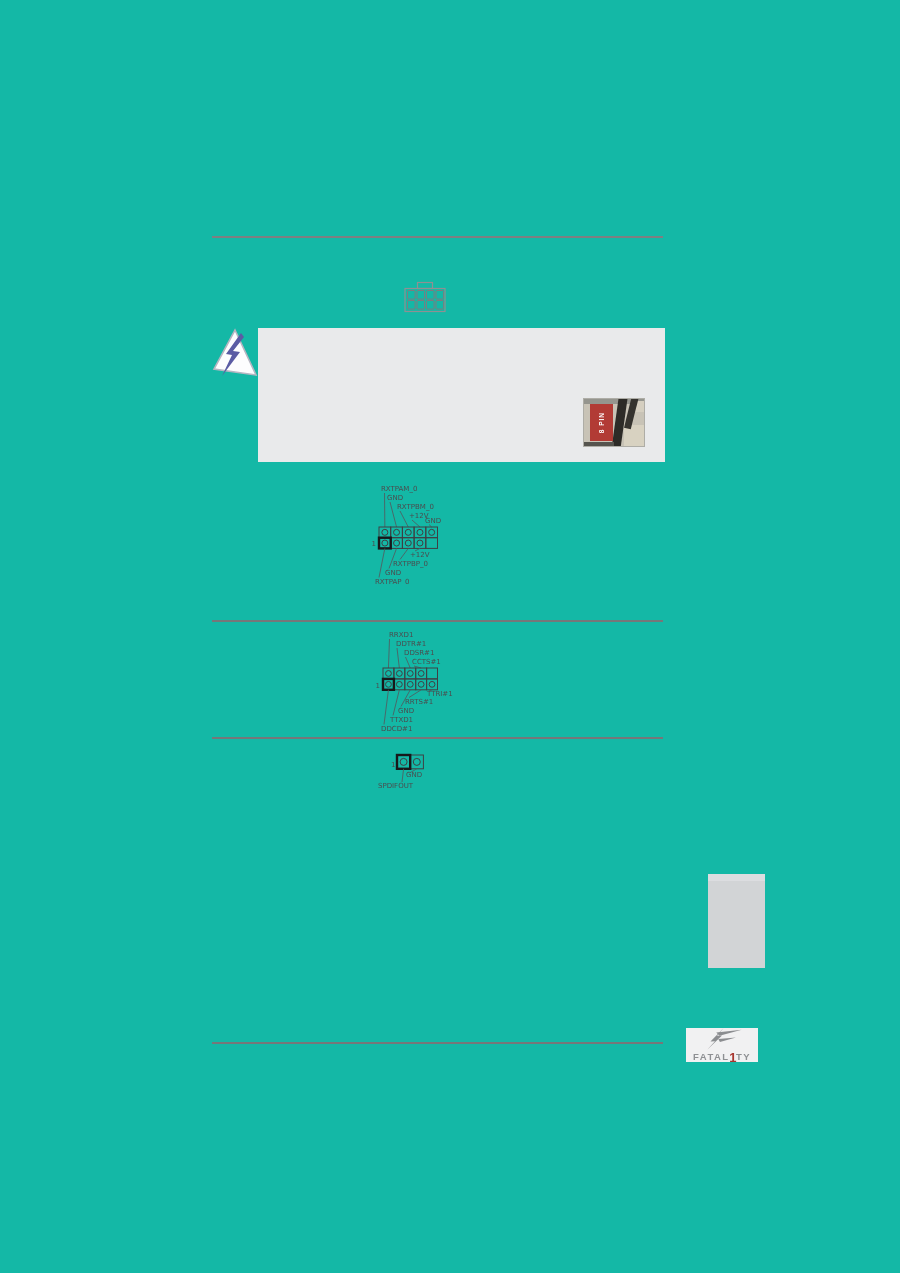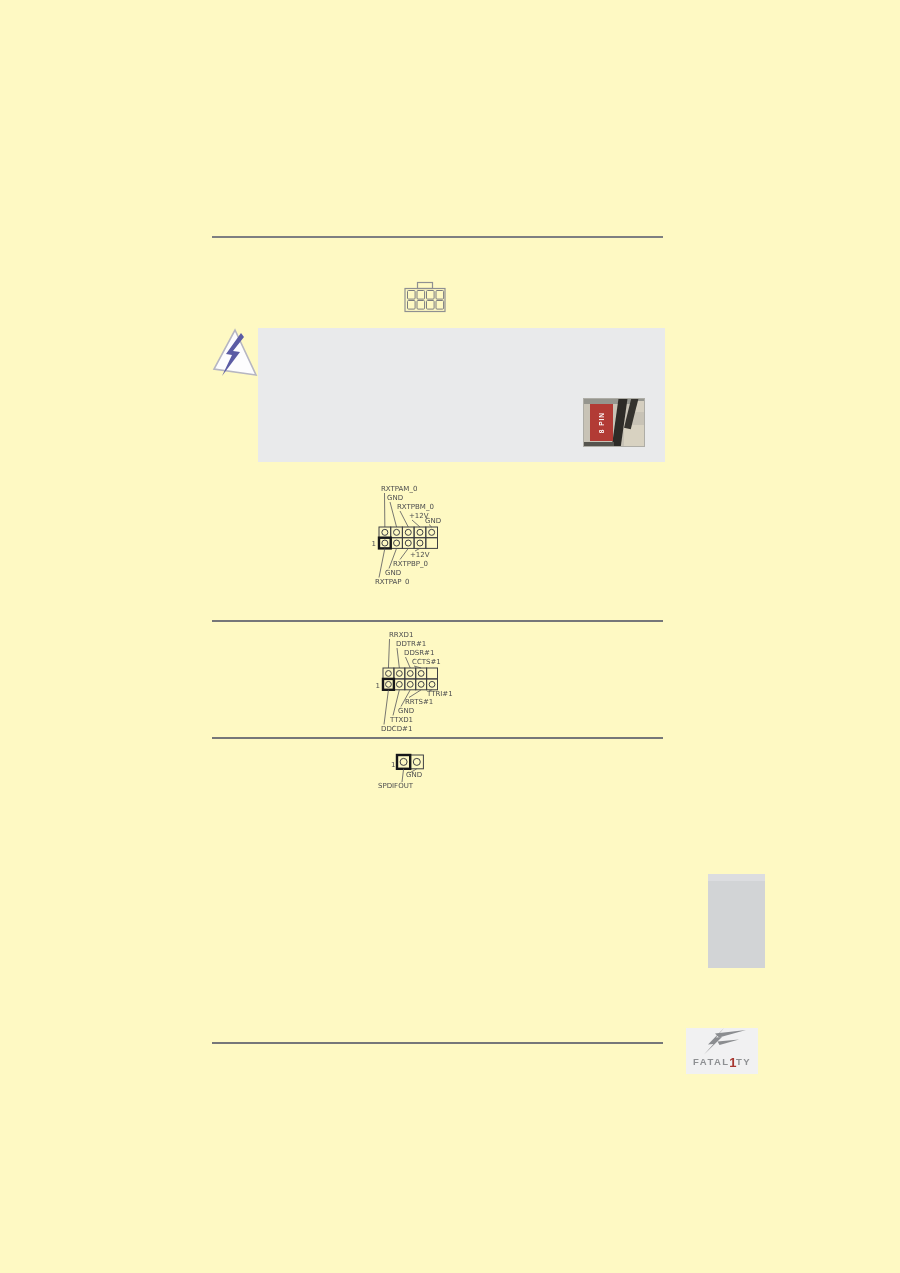--- a/index.html
+++ b/index.html
@@ -1,16 +1,16 @@
 <!DOCTYPE html>
 <html><head>
 <meta charset="utf-8">
 <style>
   html,body{margin:0;padding:0;background:#ffffff;}
-  .page{position:relative;width:900px;height:1273px;background:#fef9c3;overflow:hidden;
+  .page{position:relative;width:900px;height:1273px;background:#14b8a6;overflow:hidden;
         font-family:"Liberation Sans",sans-serif;}
   .rule{position:absolute;left:212px;width:451px;height:2px;background:#767779;}
   .rule-thin{height:1.5px;background:#7e7f81;}
 
   
   .warnbox{position:absolute;left:258px;top:328px;width:407px;height:134px;background:#e9eaeb;}
   .warn-tri{position:absolute;left:211px;top:328px;}
 
   
   .photo{position:absolute;left:583px;top:398px;width:62px;height:49px;background:#c8c3b6;
@@ -33,21 +33,21 @@
   .pin{fill:none;stroke:#3f4044;stroke-width:1;}
   .leader{stroke:#55565a;stroke-width:0.8;}
   .conn-outline{fill:none;stroke:#8f9092;stroke-width:1.2;}
   .conn-pin{fill:none;stroke:#7c7d80;stroke-width:1;}
 
   
   .side-tab{position:absolute;left:708px;top:874px;width:57px;height:94px;
             background:linear-gradient(#dcdde0 0 7px,#d2d4d6 7px);}
 
   
-  .logo{position:absolute;left:686px;top:1028px;width:72px;height:46px;background:#f1f1f2;
+  .logo{position:absolute;left:686px;top:1028px;width:72px;height:34px;background:#f1f1f2;
         display:flex;flex-direction:column;align-items:center;justify-content:flex-start;}
   .logo .wordmark{display:flex;align-items:flex-end;line-height:10px;margin-top:1px;}
   .logo .gray{color:#8e9093;font-size:9.5px;letter-spacing:1.5px;font-weight:600;}
   .logo .red1{color:#a8362f;font-size:13px;font-weight:bold;line-height:10px;margin:0 -0.5px;position:relative;top:1px;}
 </style>
 </head>
 <body>
 
 <div class="page">
 

